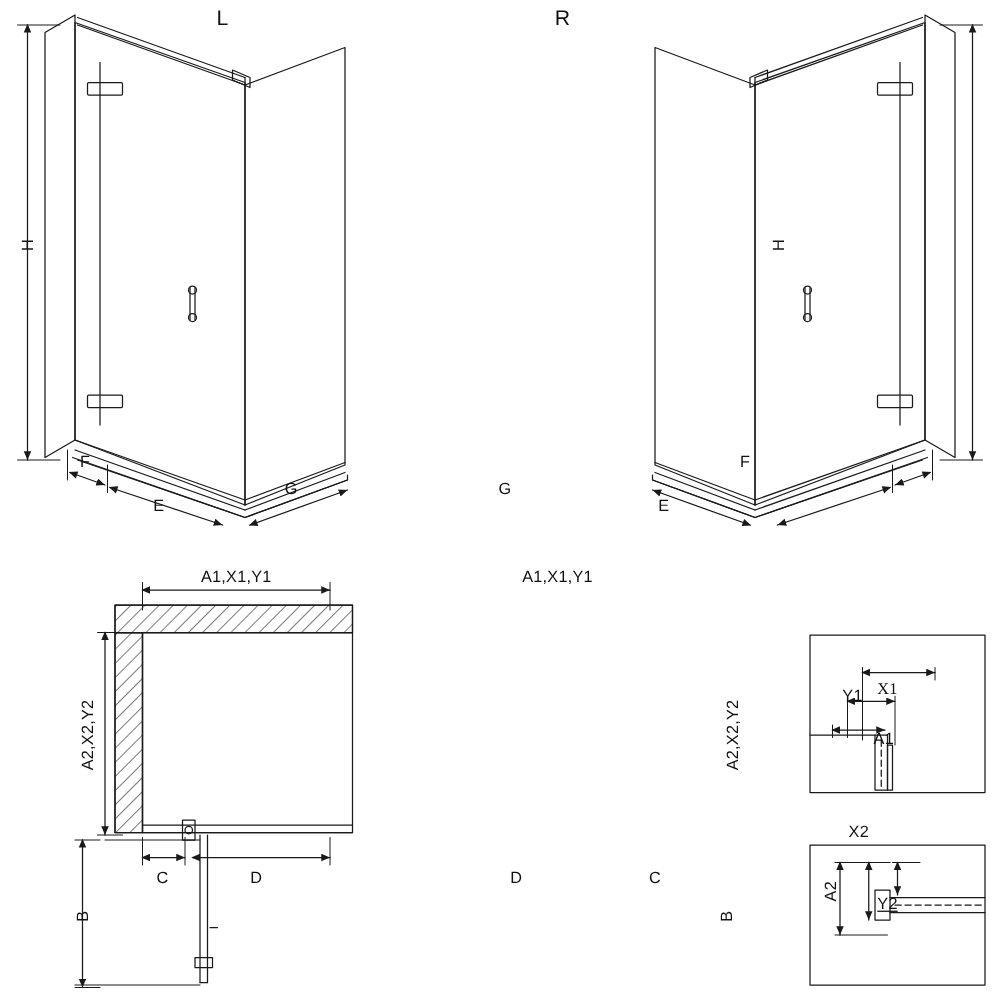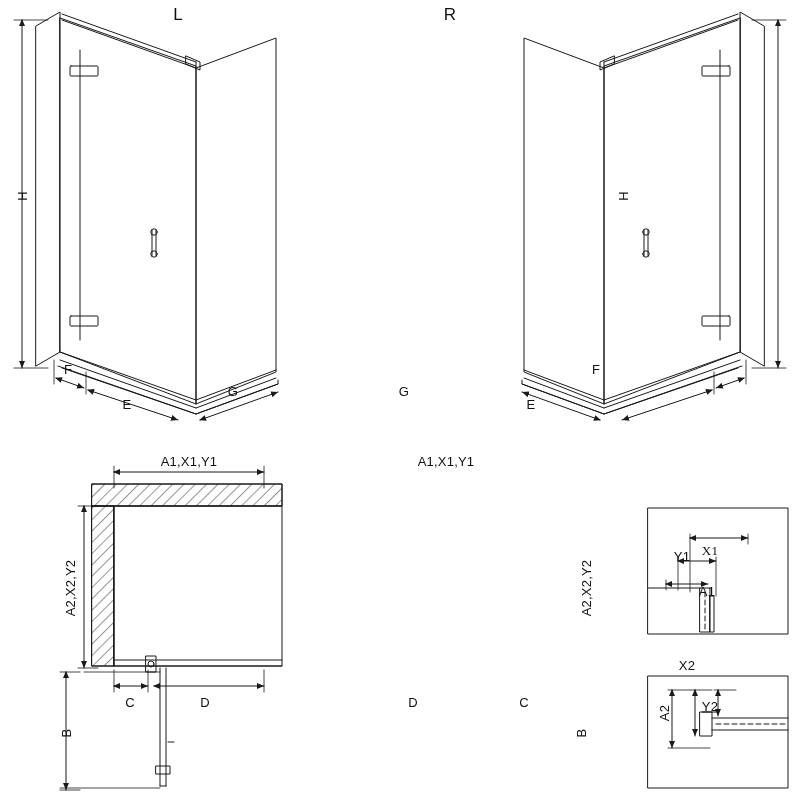--- a/index.html
+++ b/index.html
@@ -282,15 +282,15 @@
   <div class="lbl" style="left:413px; top:702px;">D</div>
   <div class="lbl" style="left:524px; top:702px;">C</div>
   <div class="lbl" style="left:581px; top:733px; transform:translate(-50%,-50%) rotate(-90deg);">B</div>
 
   <div class="lbl" style="left:707px; top:547px;margin-top:44px;">A1</div>
   <div class="lbl" style="left:710px; top:551px;font-family:Liberation Serif, serif;">X1</div>
   <div class="lbl" style="left:682px; top:556px;">Y1</div>
 
   <div class="lbl" style="left:664px; top:713px; transform:translate(-50%,-50%) rotate(-90deg);">A2</div>
   <div class="lbl" style="left:687px; top:665px;">X2</div>
-  <div class="lbl" style="left:710px; top:706px;text-decoration:underline;">Y2</div>
+  <div class="lbl" style="left:710px; top:723px;text-decoration:underline;">Y2</div>
 
 </div>
 
 </body></html>

